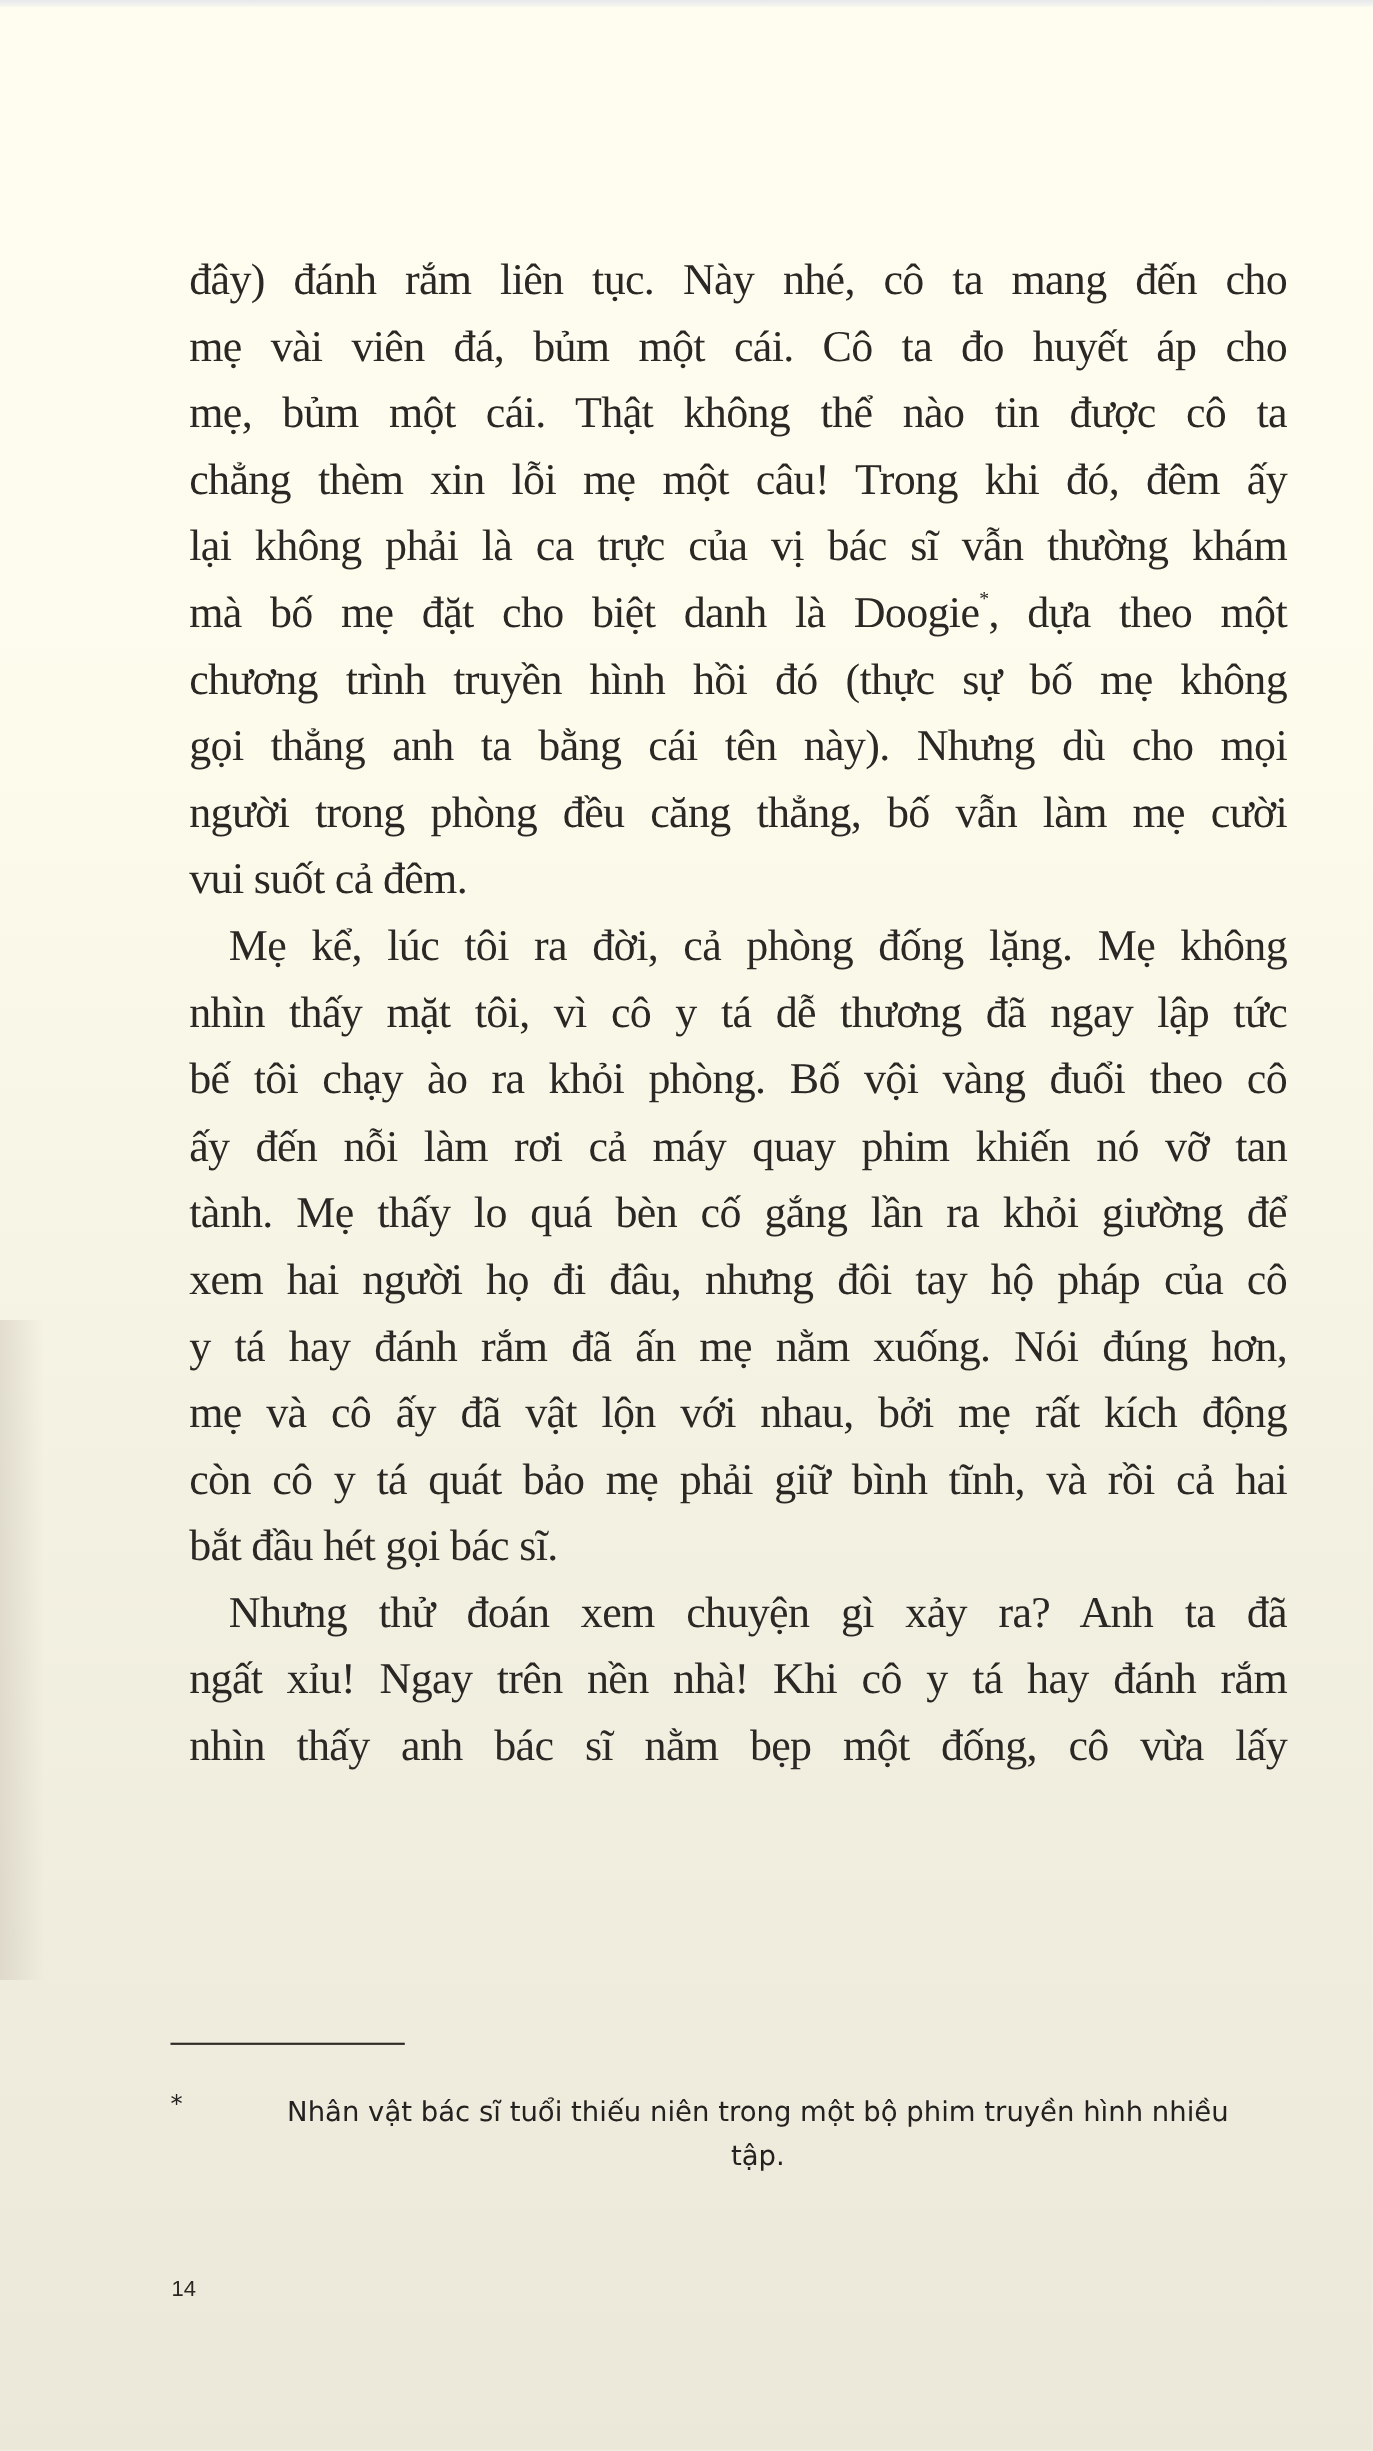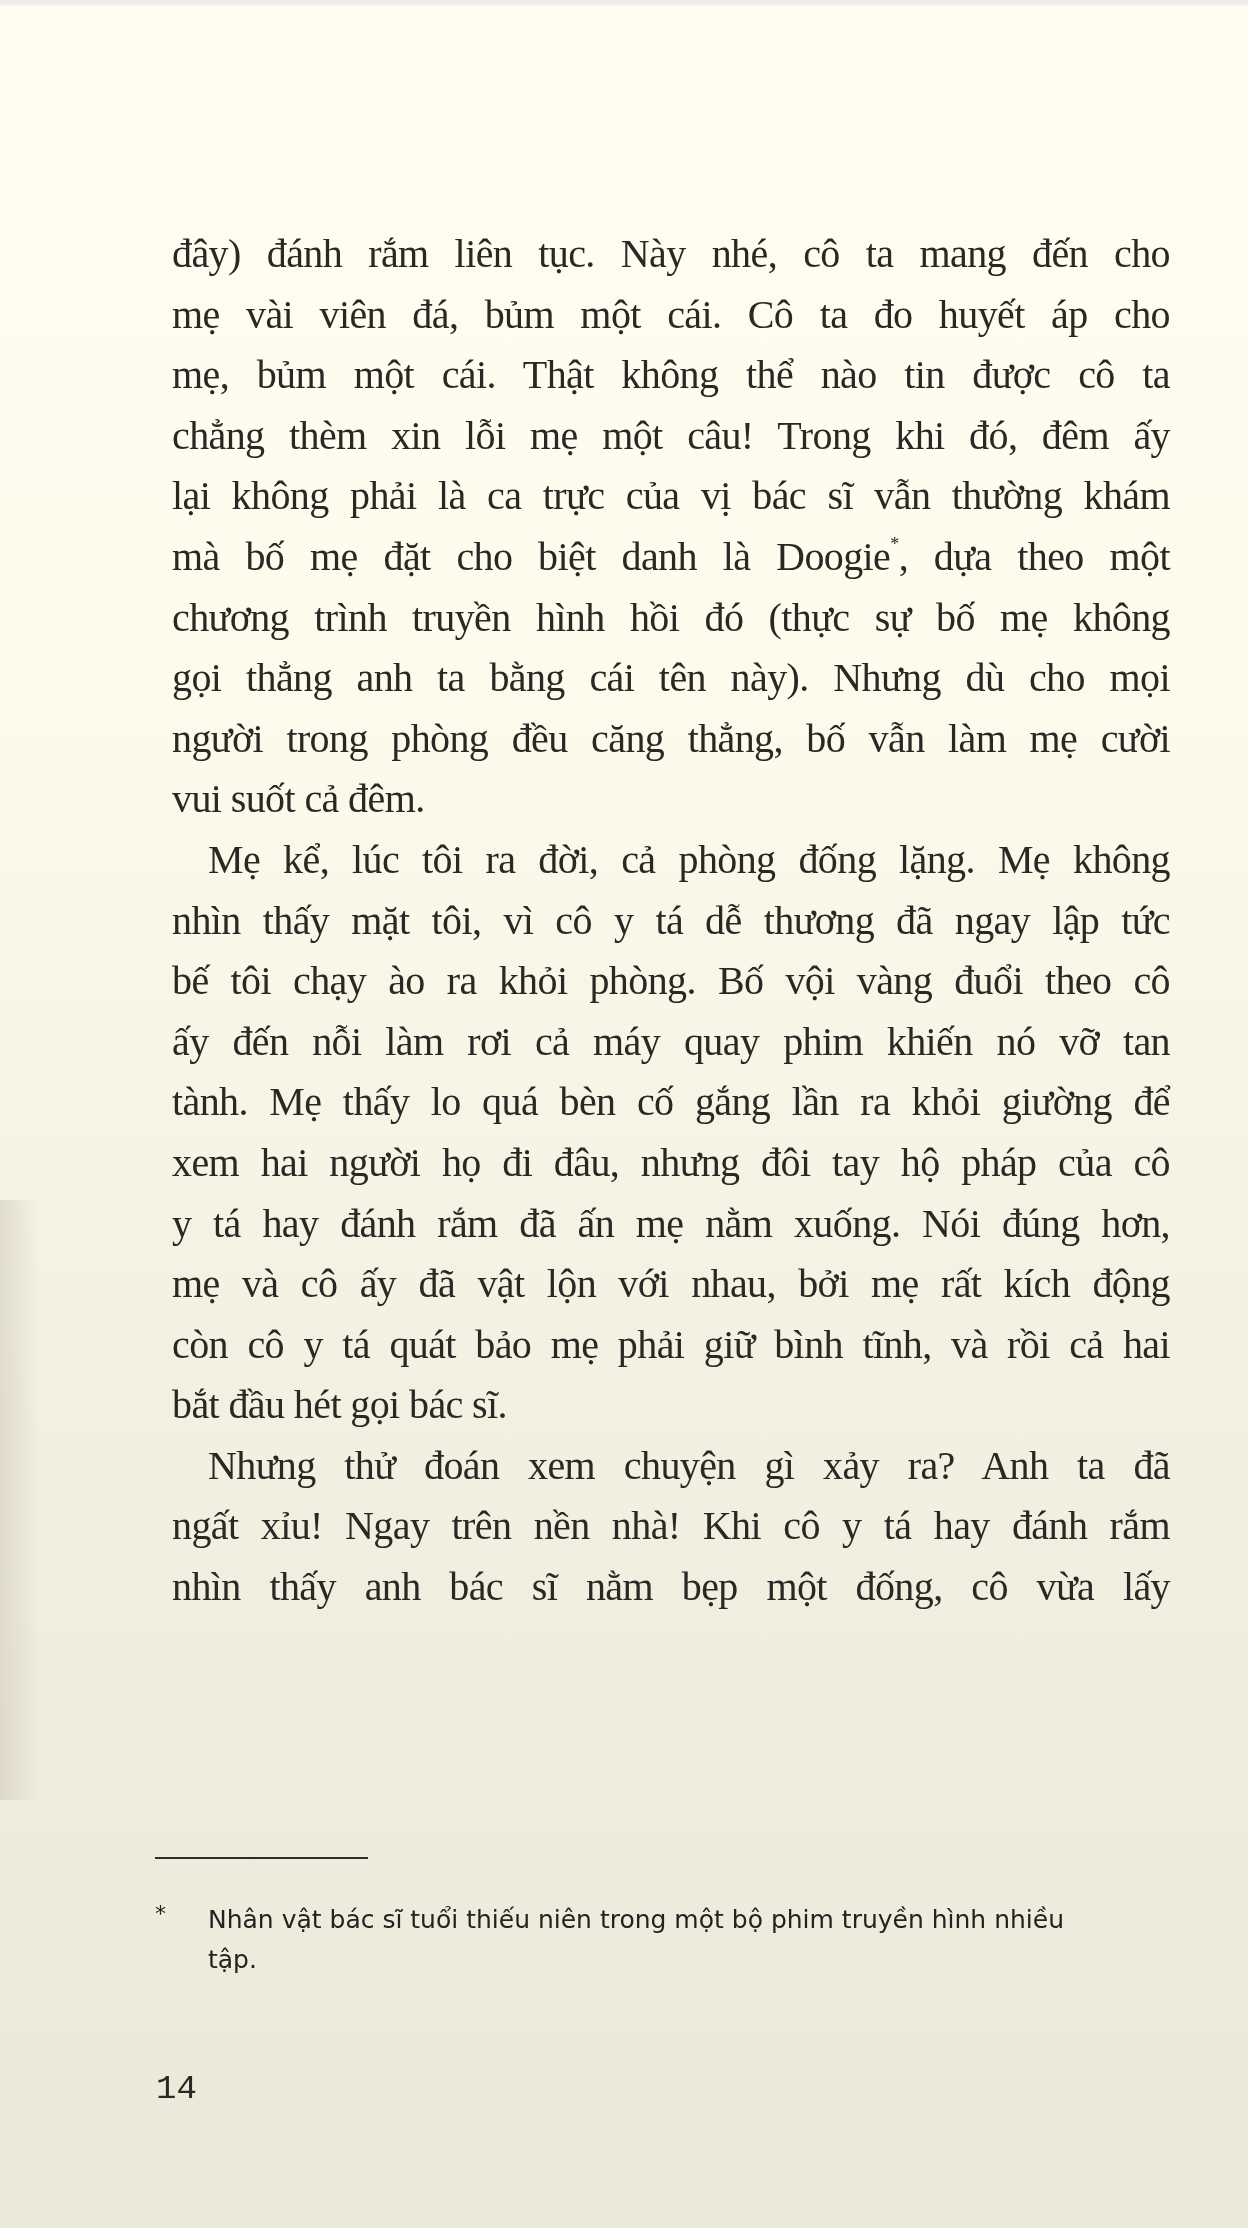--- a/index.html
+++ b/index.html
@@ -75,27 +75,28 @@
     }
     .footnote .fn-star {
       position: absolute;
       left: 0;
       top: -6px;
       font-size: 22px;
     }
     .footnote .fn-text {
       display: block;
       padding-left: 53px;
+      text-align: center;
     }
     .page-number {
       position: absolute;
       left: 156px;
       top: 2070px;
-      font-family: Liberation Mono, monospace;
-      font-size: 34px;
+      font-family: Liberation Sans, sans-serif;
+      font-size: 20px;
       color: #2a2724;
     }
   </style>
 </head>
 <body>
 
 <div class="top-edge"></div>
 <div class="left-shade"></div>
 
 <main class="page-body">

